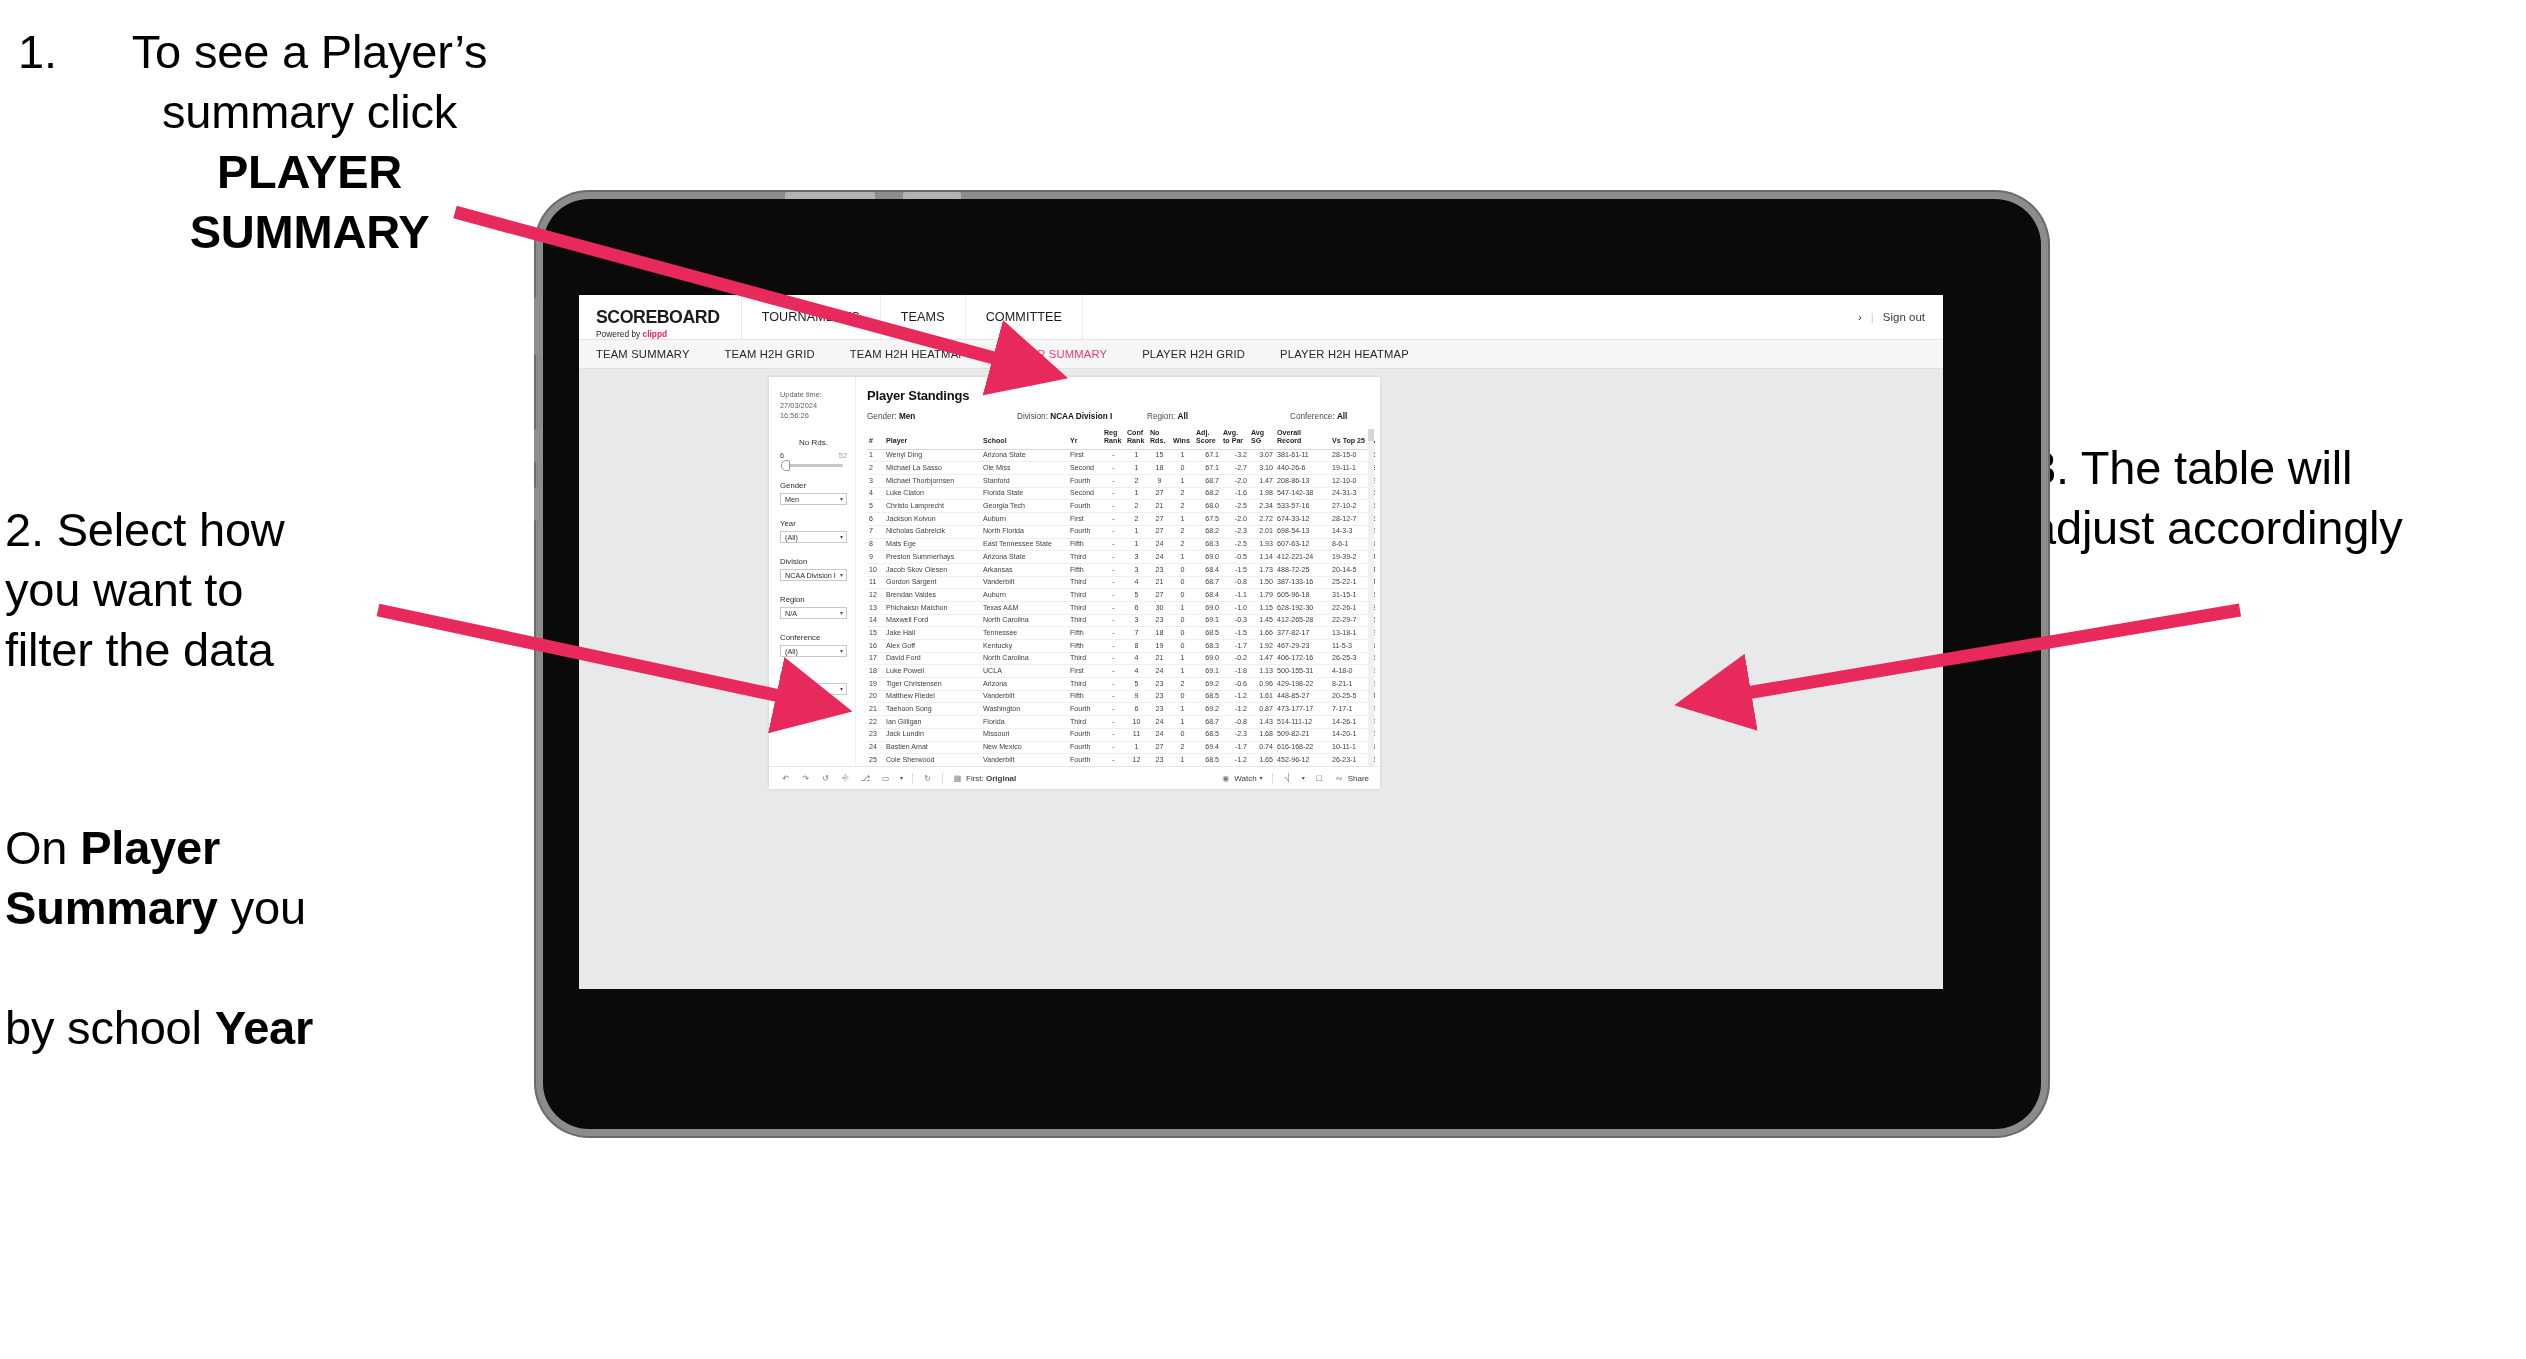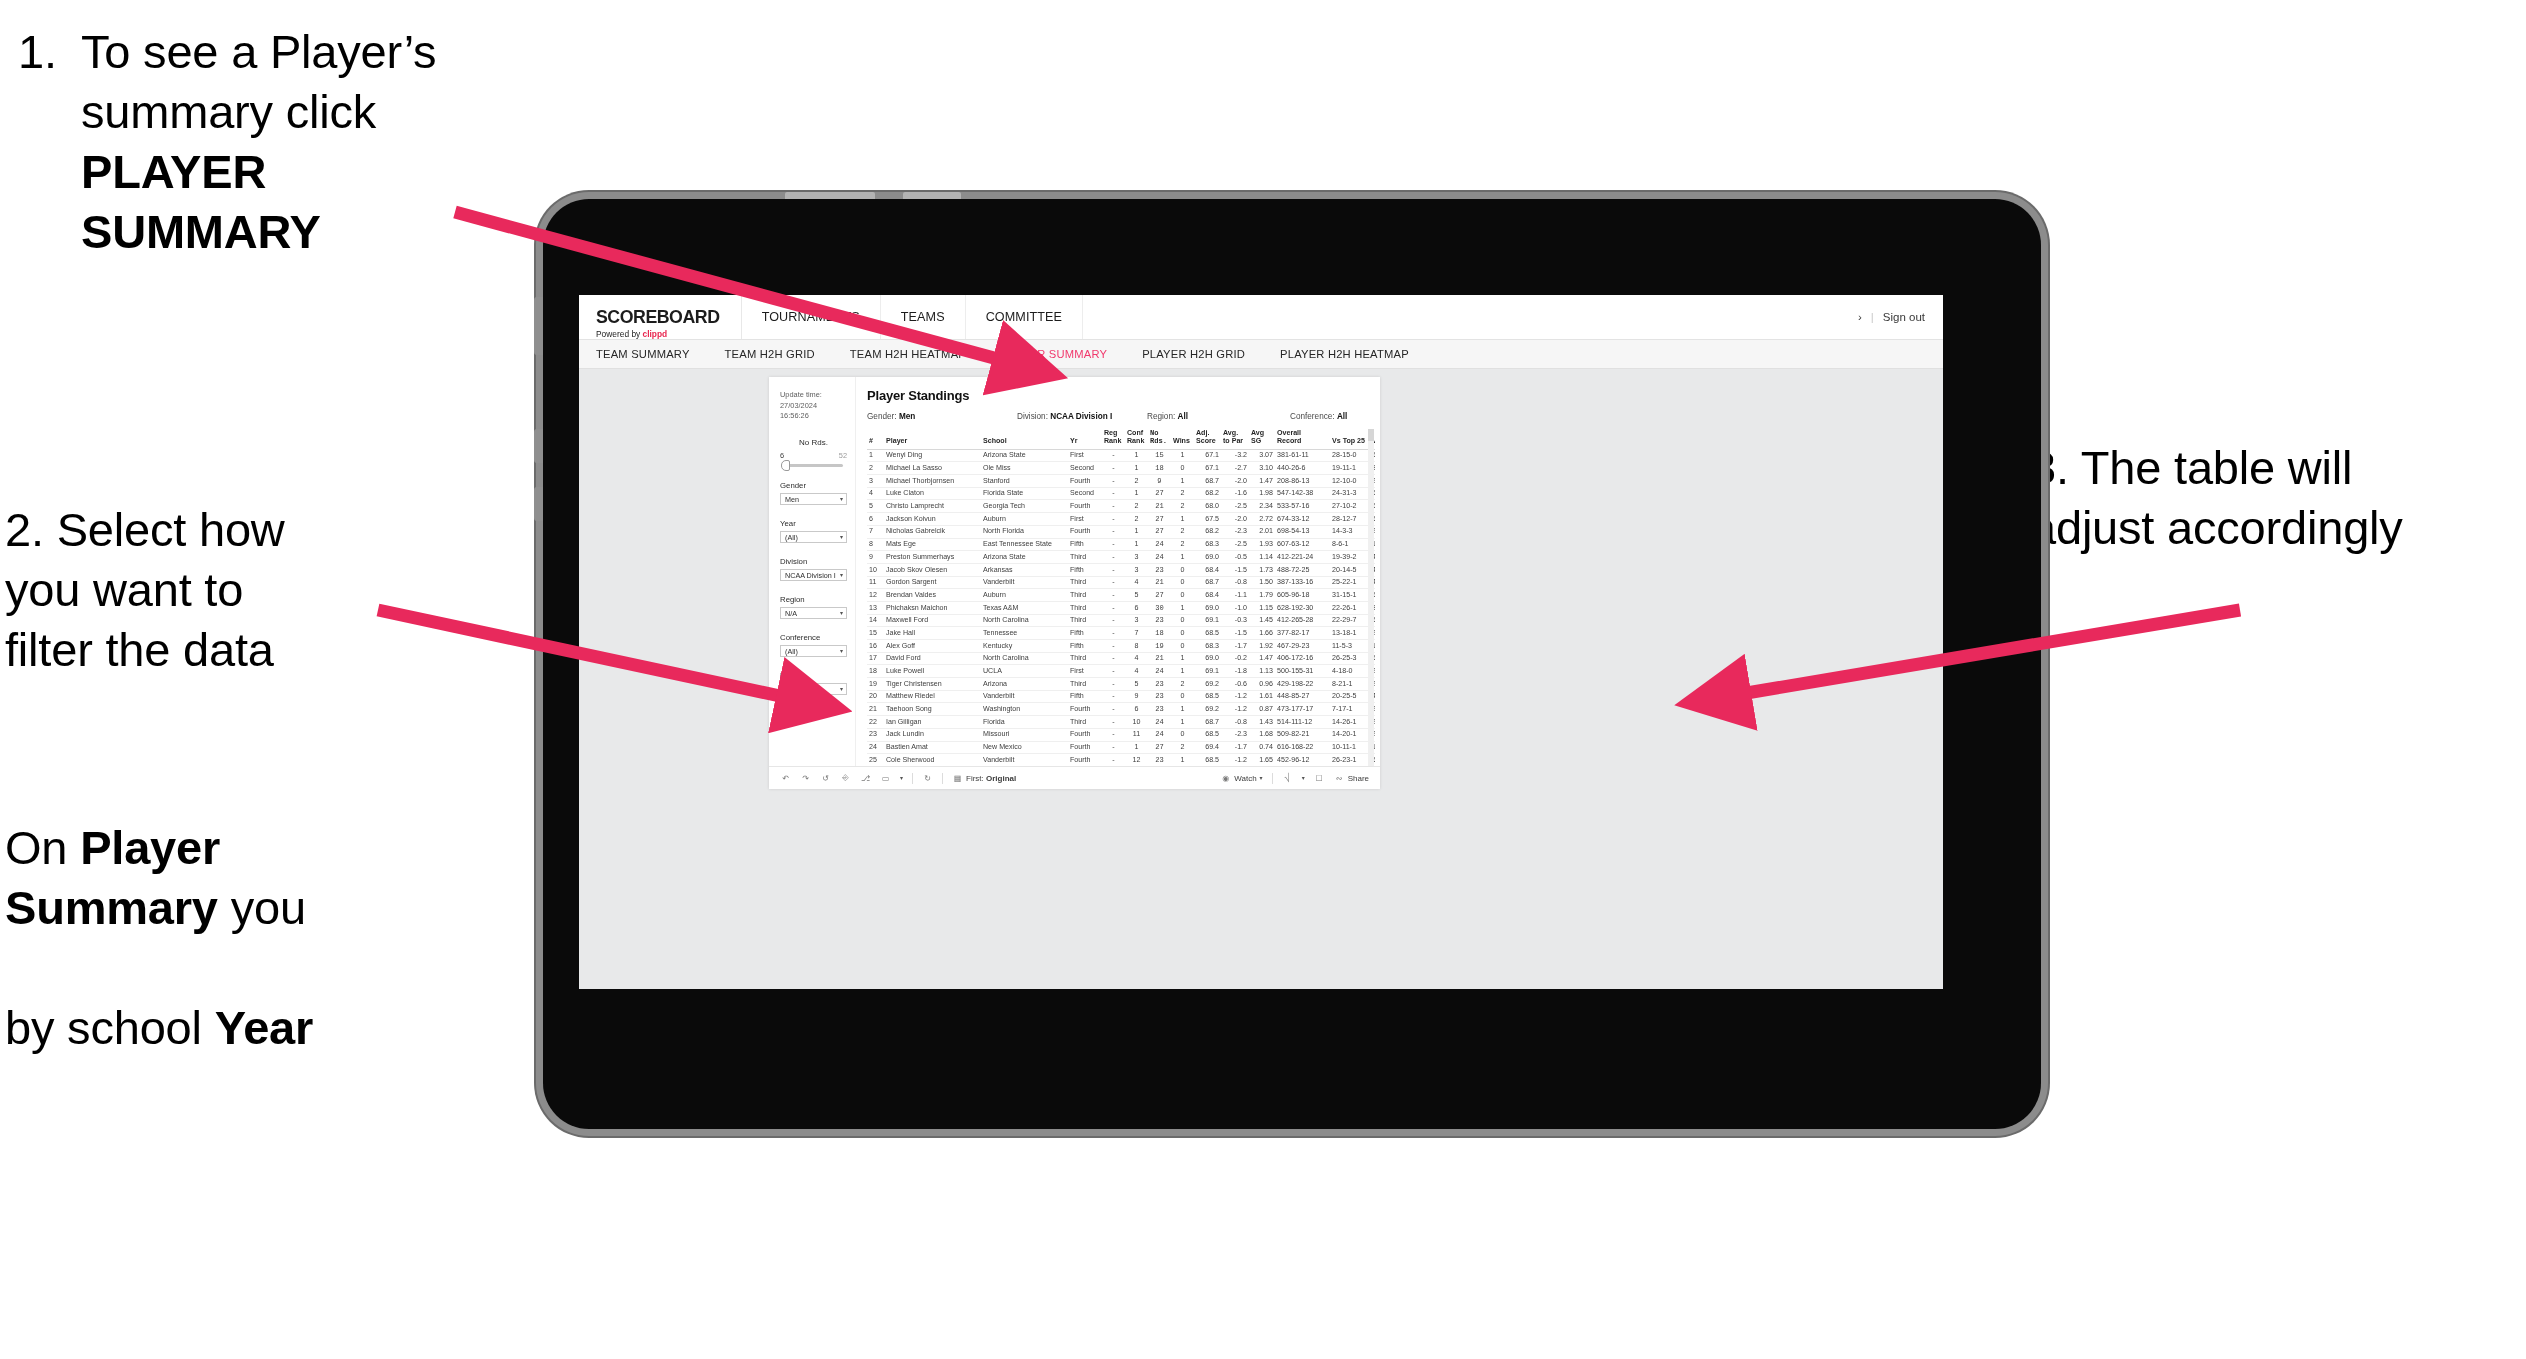--- a/index.html
+++ b/index.html
@@ -22,21 +22,21 @@
     font-family: "Liberation Sans", sans-serif;
     font-size: 47px;
     line-height: 1.28;
     font-weight: 400;
     letter-spacing: -0.2px;
   }
   .annot b { font-weight: 700; }
 
   #annot-1 { left: 18px; top: 22px; width: 520px; }
   #annot-1 .num { position: absolute; left: 0; top: 0; }
-  #annot-1 .body { display: block; margin-left: 63px; }
+  #annot-1 .body { display: block; margin-left: 63px; text-align: center; }
 
   #annot-2 { left: 5px; top: 500px; width: 420px; }
   #annot-2b { left: 5px; top: 818px; width: 420px; }
   #annot-3 { left: 2030px; top: 438px; width: 500px; }
 
   
   .arrow-svg {
     position: absolute;
     left: 0; top: 0;
     width: 2526px;
@@ -267,21 +267,21 @@
     white-space: nowrap;
     overflow: hidden;
     line-height: 1.2;
   }
   .c-rank   { width: 13px; }
   .c-player { width: 93px; }
   .c-school { width: 83px; }
   .c-yr     { width: 30px; }
   .c-reg    { width: 19px; text-align: center; }
   .c-conf   { width: 19px; text-align: center; }
-  .c-nords  { width: 19px; text-align: center; font-family: Liberation Mono, monospace; }
+  .c-nords  { width: 19px; text-align: center; }
   .c-wins   { width: 19px; text-align: center; }
   .c-adj    { width: 23px; text-align: right; }
   .c-atp    { width: 24px; text-align: right; }
   .c-sg     { width: 22px; text-align: right; }
   .c-rec    { width: 51px; }
   .c-t25    { width: 36px; }
   .c-t50    { width: 36px; }
   th.c-reg, th.c-conf, th.c-nords, th.c-wins { text-align: center; }
   th.c-adj, th.c-atp, th.c-sg, th.c-pts { text-align: right; }
   .scrollbar-col {

